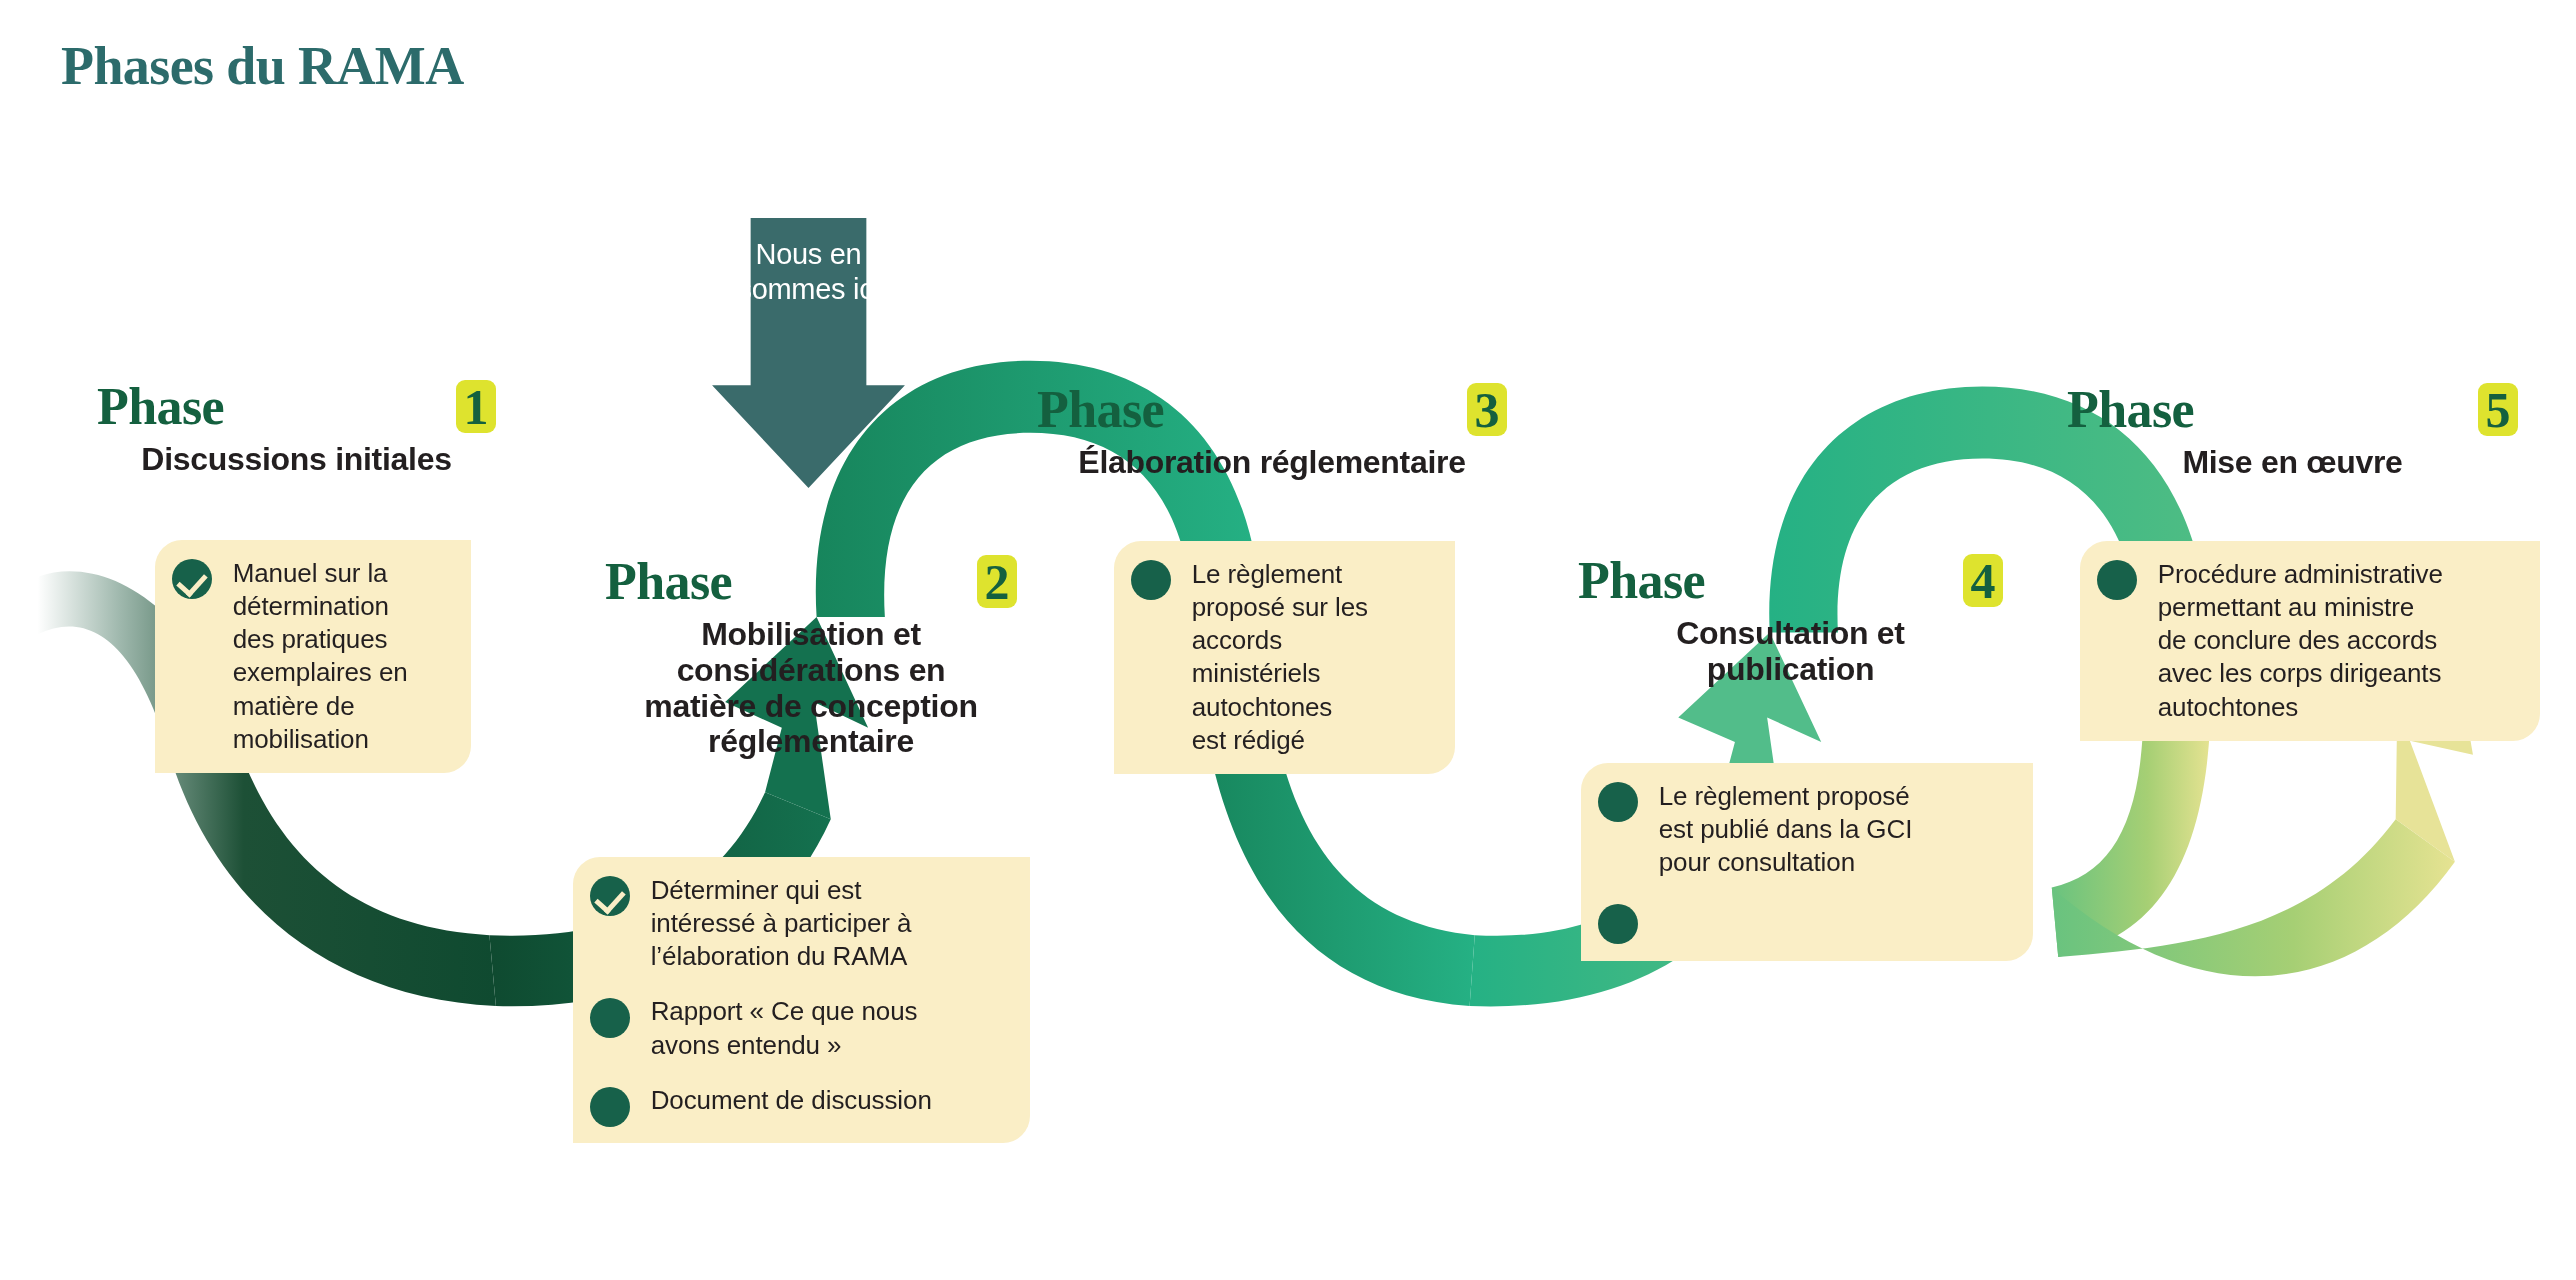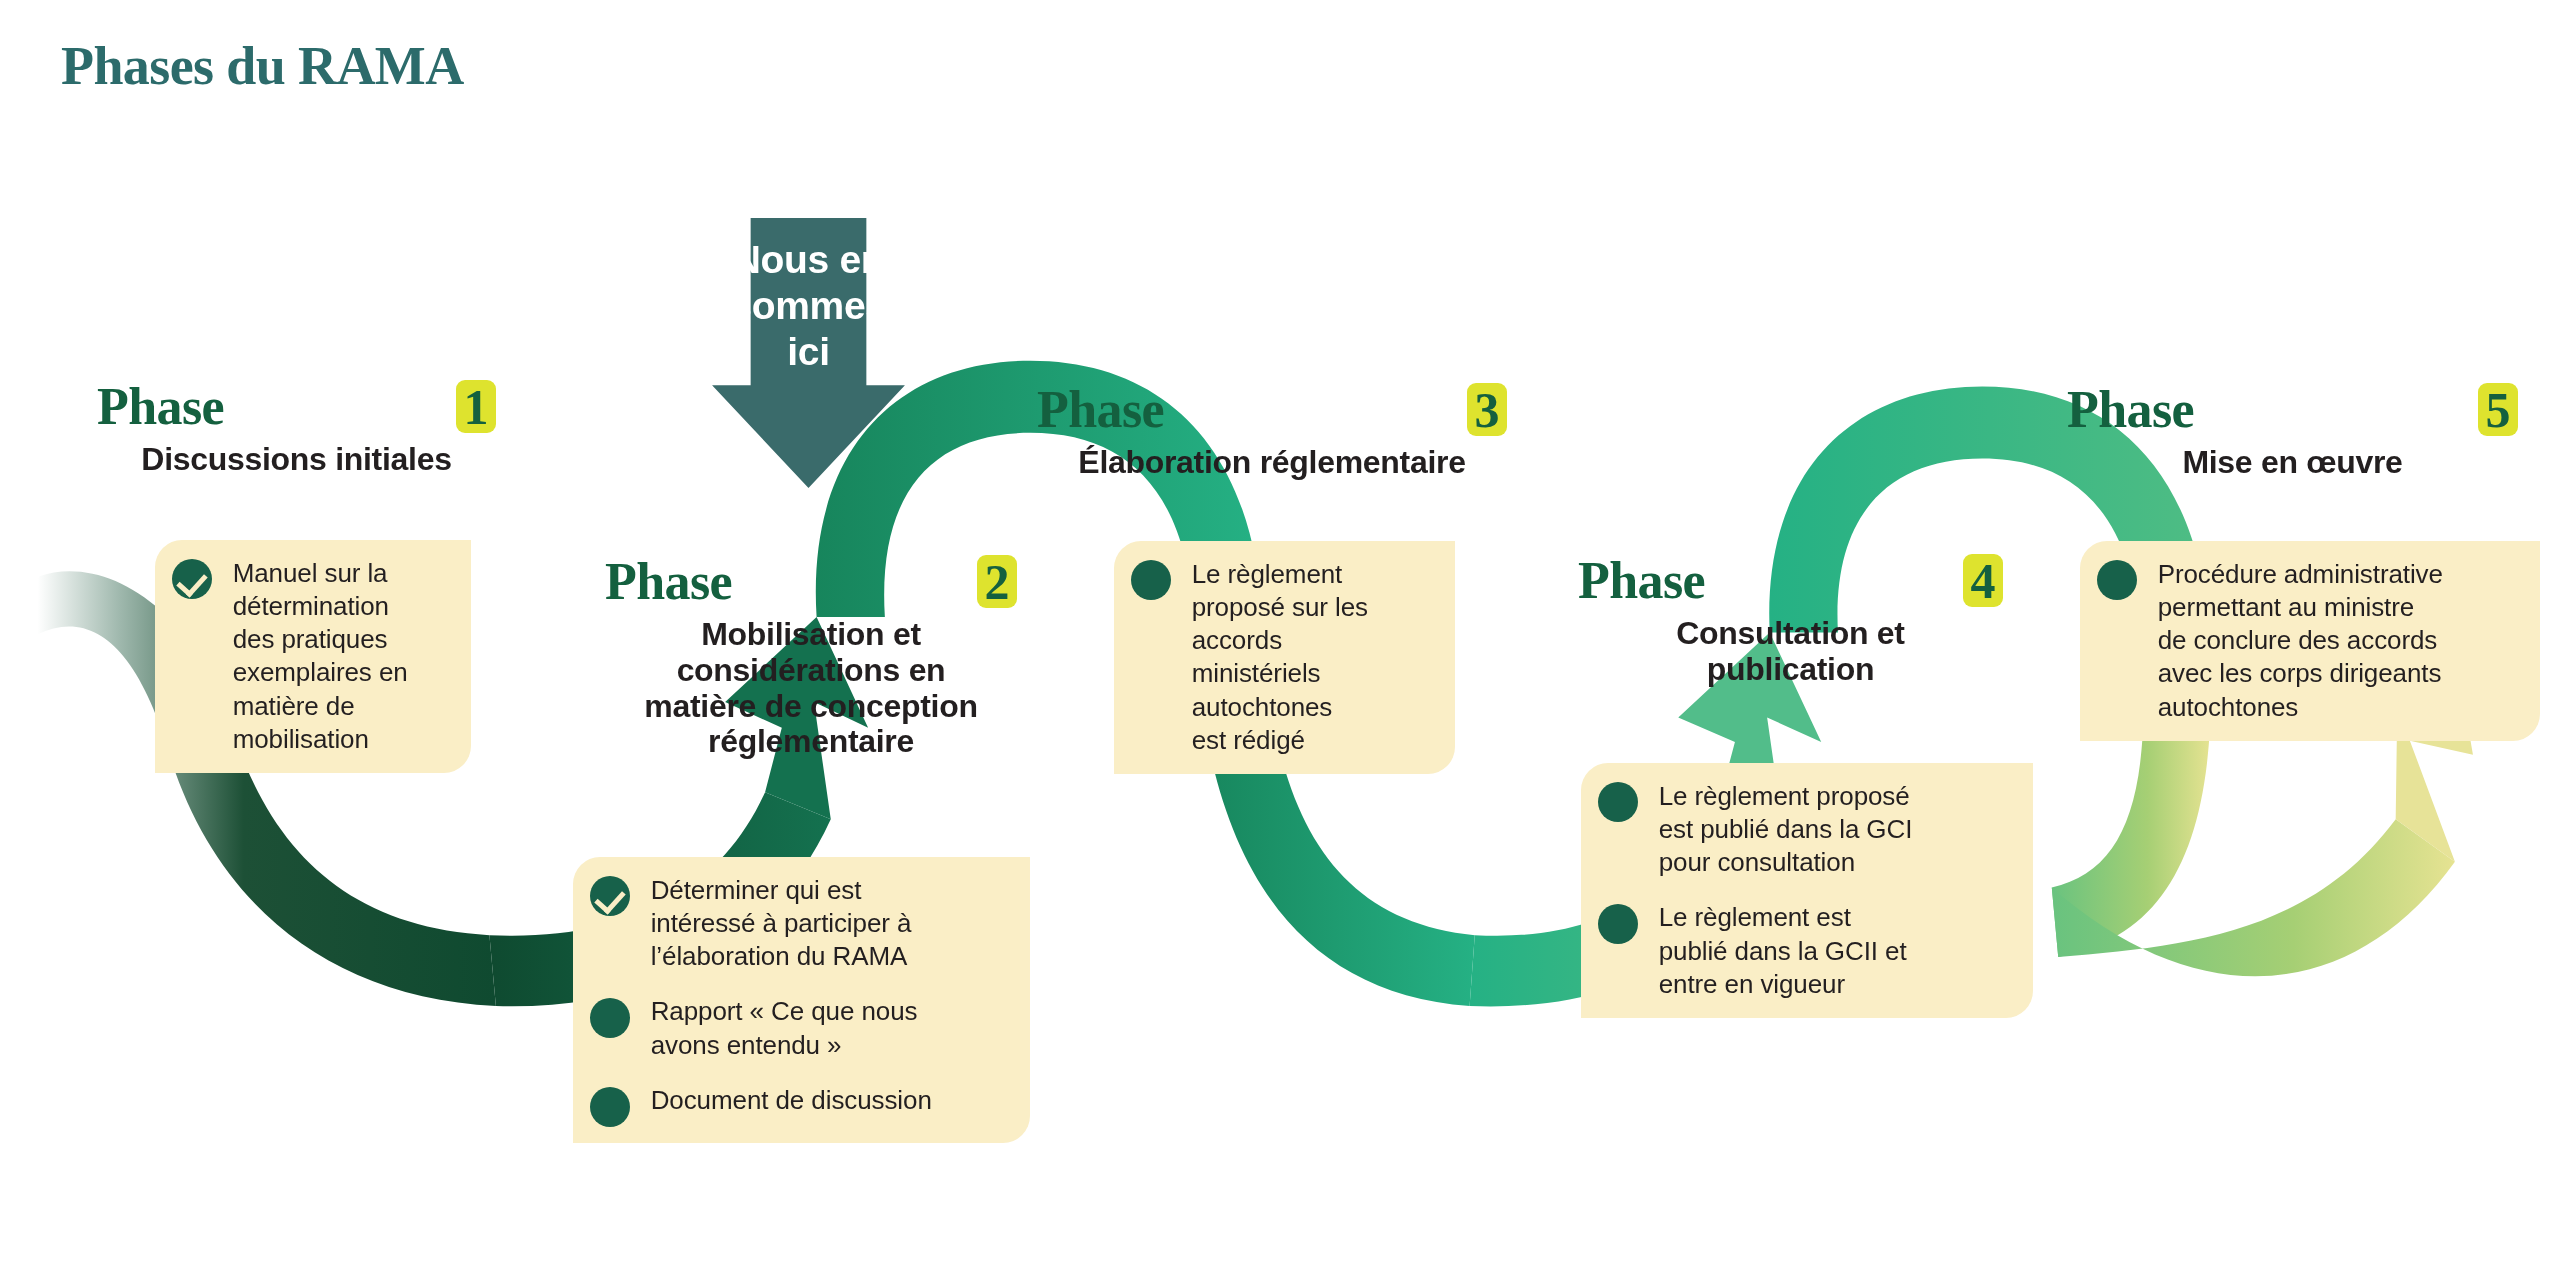--- a/index.html
+++ b/index.html
@@ -46,22 +46,22 @@
     width: 193px;
     height: 270px;
   }
   #here-arrow svg { display:block; width:193px; height:270px; }
   #here-arrow .label {
     position: absolute;
     left: 0; top: 19.3px;
     width: 193px;
     text-align: center;
     color: #ffffff;
-    font-size: 39px;
-    font-weight: bold;
+    font-size: 29px;
+    font-weight: normal;
     line-height: 1.18;
     letter-spacing: -0.3px;
   }
 
   
   .phase-head {
     position: absolute;
     text-align: center;
   }
   .phase-title-row {
@@ -338,23 +338,20 @@
 
   <div class="card" style="left:1581px; top:763px; width:452px;">
     <div class="bullet-row">
       <span class="bullet-icon"></span>
       <span class="bullet-text">Le règlement proposé
 est publié dans la GCI
 pour consultation</span>
     </div>
     <div class="bullet-row">
       <span class="bullet-icon"></span>
-      <span class="bullet-text">Le règlement est
-publié dans la GCII et
-entre en vigueur</span>
     </div>
   </div>
 
   <div class="phase-head" style="left:2067px; top:383px; width:451px;">
     <div class="phase-title-row">
       <span class="phase-word">Phase</span>
       <span class="phase-num-badge">
         <span class="phase-num">5</span>
       </span>
     </div>

